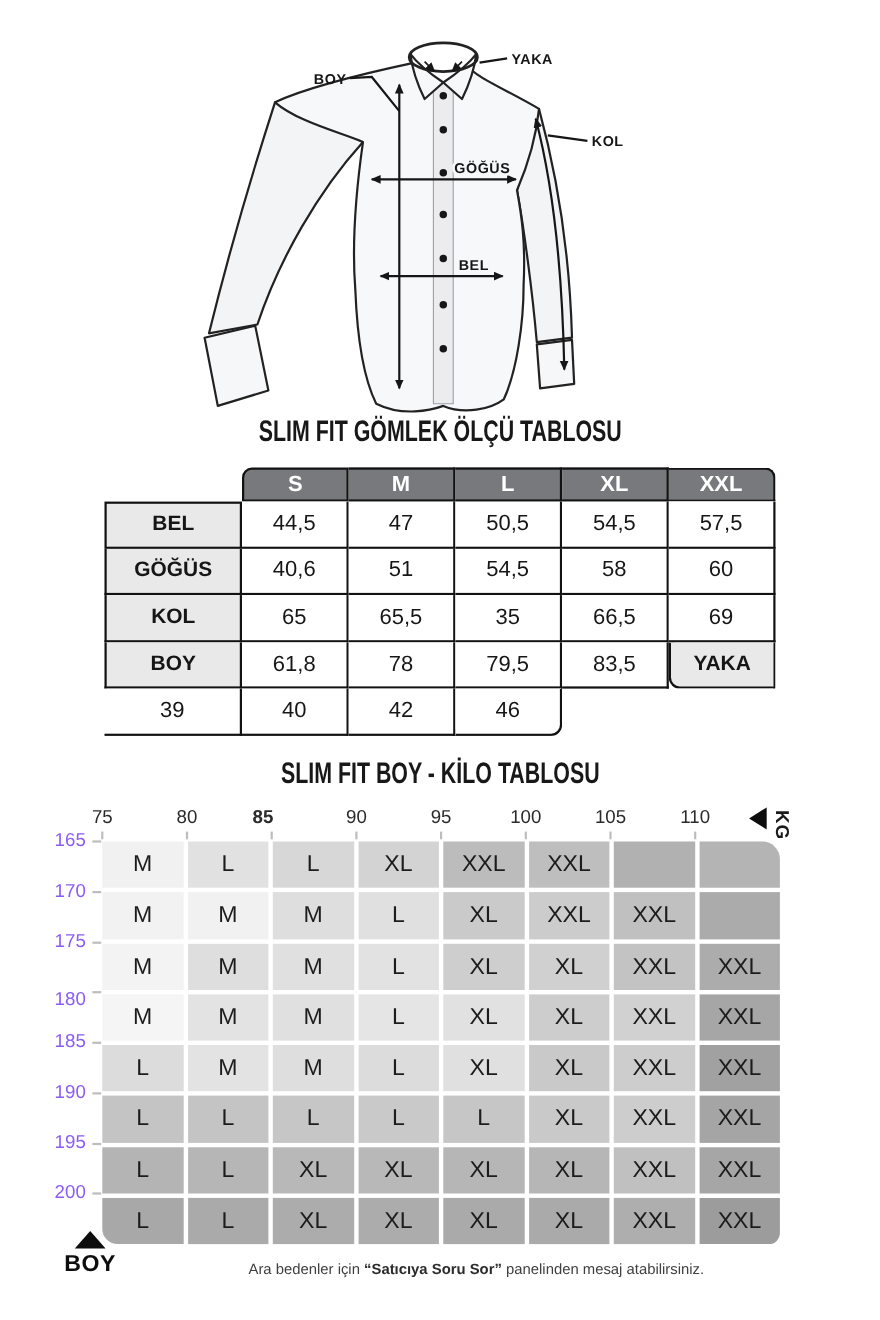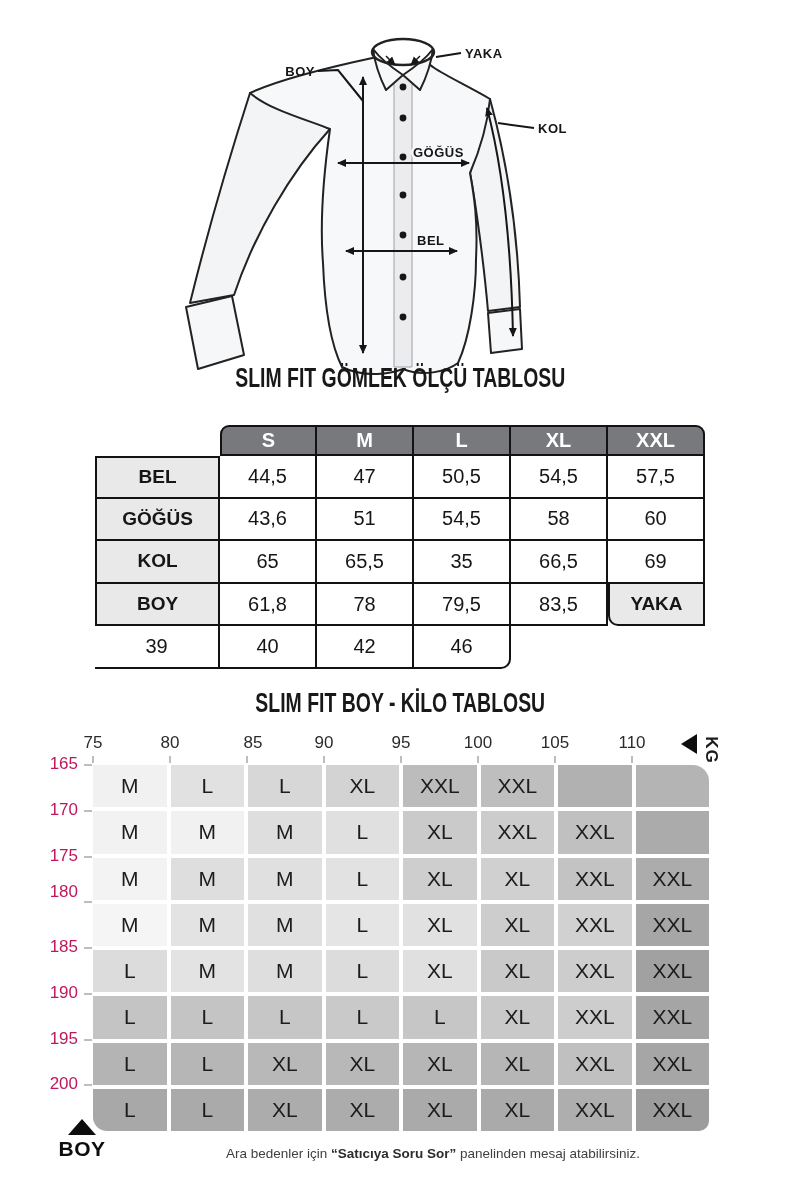--- a/index.html
+++ b/index.html
@@ -3,21 +3,21 @@
 <meta charset="utf-8">
 <style>
   html,body{margin:0;padding:0;background:#fff;}
   .page{position:relative;width:800px;height:1200px;background:#fff;overflow:hidden;
         font-family:"Liberation Sans",sans-serif;color:#1a1a1a;}
 
   
   .title{position:absolute;left:0;width:800px;text-align:center;}
   .title .cond{display:inline-block;transform:scaleX(.72);transform-origin:center;
         font-weight:bold;font-size:27px;letter-spacing:0;color:#181818;white-space:nowrap;}
-  #title1{top:363px;} #title2{top:688px;}
+  #title1{top:377px;} #title2{top:688px;}
 
   
   .shirt{position:absolute;left:170px;top:15px;}
 
   
   .size-table{position:absolute;left:95px;top:425px;width:610px;}
   .st-header{display:grid;grid-template-columns:repeat(5,97px);margin-left:125px;height:31px;box-sizing:border-box;}
   .sth{box-sizing:border-box;display:flex;align-items:center;justify-content:center;
        color:#fff;font-weight:bold;font-size:20px;
        border:2px solid #121212;border-left:none;}
@@ -37,21 +37,21 @@
   
   .kg-axis{position:absolute;left:93px;top:733px;width:616px;height:32px;}
   .kgl{position:absolute;top:0;transform:translateX(-50%);font-size:17px;color:#2b2b2b;}
   .kgt{position:absolute;top:23px;width:2px;height:7px;background:#bdbdbd;transform:translateX(-50%);}
   .kg-marker{position:absolute;left:681px;top:734px;display:flex;align-items:center;}
   .kg-tri{width:0;height:0;border-top:10px solid transparent;border-bottom:10px solid transparent;
           border-right:16px solid #0d0d0d;}
   .kg-txt{display:inline-block;transform:rotate(90deg) translateX(6px);font-weight:bold;font-size:17px;letter-spacing:1px;}
 
   .height-axis{position:absolute;left:30px;top:765px;width:62px;height:366px;}
-  .hl{position:absolute;right:14px;transform:translateY(-55%);font-size:17px;color:#be185d;}
+  .hl{position:absolute;right:14px;transform:translateY(-55%);font-size:17px;color:#8b5cf6;}
   .ht{position:absolute;right:0;width:8px;height:2px;background:#bdbdbd;transform:translateY(-50%);}
 
   .hw-grid{position:absolute;left:93px;top:765px;width:616px;height:366px;display:grid;
            grid-template-columns:repeat(8,1fr);grid-template-rows:repeat(8,1fr);gap:4px;}
   .hwc{display:flex;align-items:center;justify-content:center;font-size:21px;color:#1c1c1c;}
   .hwc.tr{border-top-right-radius:16px;}
   .hwc.bl{border-bottom-left-radius:14px;}
   .hwc.br{border-bottom-right-radius:10px;}
 
   .boy-marker{position:absolute;left:48px;top:1119px;width:68px;text-align:center;}
@@ -127,21 +127,21 @@
         <div class="sth last" style="background: rgb(119, 121, 124);">XXL</div>
       </div>
     <div class="st-body">
         <div class="stl lt" style="background: rgb(233, 233, 233);">BEL</div>
         <div class="stv">44,5</div>
         <div class="stv">47</div>
         <div class="stv">50,5</div>
         <div class="stv">54,5</div>
         <div class="stv">57,5</div>
         <div class="stl" style="background: rgb(233, 233, 233);">GÖĞÜS</div>
-        <div class="stv">43,6</div>
+        <div class="stv">40,6</div>
         <div class="stv">51</div>
         <div class="stv">54,5</div>
         <div class="stv">58</div>
         <div class="stv">60</div>
         <div class="stl" style="background: rgb(233, 233, 233);">KOL</div>
         <div class="stv">65</div>
         <div class="stv">65,5</div>
         <div class="stv">35</div>
         <div class="stv">66,5</div>
         <div class="stv">69</div>
@@ -160,21 +160,21 @@
 
   <div class="title" id="title2">
     <span class="cond">SLIM FIT BOY - KİLO TABLOSU</span>
   </div>
 
   <div class="kg-axis">
       <div class="kgl" style="left: 0px;">75</div>
       <div class="kgt" style="left: 0px;"></div>
       <div class="kgl" style="left: 77px;">80</div>
       <div class="kgt" style="left: 77px;"></div>
-      <div class="kgl" style="left: 160px;">85</div>
+      <div class="kgl" style="left: 146px; font-weight: bold;">85</div>
       <div class="kgt" style="left: 154px;"></div>
       <div class="kgl" style="left: 231px;">90</div>
       <div class="kgt" style="left: 231px;"></div>
       <div class="kgl" style="left: 308px;">95</div>
       <div class="kgt" style="left: 308px;"></div>
       <div class="kgl" style="left: 385px;">100</div>
       <div class="kgt" style="left: 385px;"></div>
       <div class="kgl" style="left: 462px;">105</div>
       <div class="kgt" style="left: 462px;"></div>
       <div class="kgl" style="left: 539px;">110</div>
@@ -185,21 +185,21 @@
     <span class="kg-txt">KG</span>
   </div>
 
   <div class="height-axis">
       <div class="hl" style="top: 0px;">165</div>
       <div class="ht" style="top: 0px;"></div>
       <div class="hl" style="top: 45.75px;">170</div>
       <div class="ht" style="top: 45.75px;"></div>
       <div class="hl" style="top: 91.5px;">175</div>
       <div class="ht" style="top: 91.5px;"></div>
-      <div class="hl" style="top: 128px;">180</div>
+      <div class="hl" style="top: 145px;">180</div>
       <div class="ht" style="top: 137.25px;"></div>
       <div class="hl" style="top: 183px;">185</div>
       <div class="ht" style="top: 183px;"></div>
       <div class="hl" style="top: 228.75px;">190</div>
       <div class="ht" style="top: 228.75px;"></div>
       <div class="hl" style="top: 274.5px;">195</div>
       <div class="ht" style="top: 274.5px;"></div>
       <div class="hl" style="top: 320.25px;">200</div>
       <div class="ht" style="top: 320.25px;"></div>
     </div>

